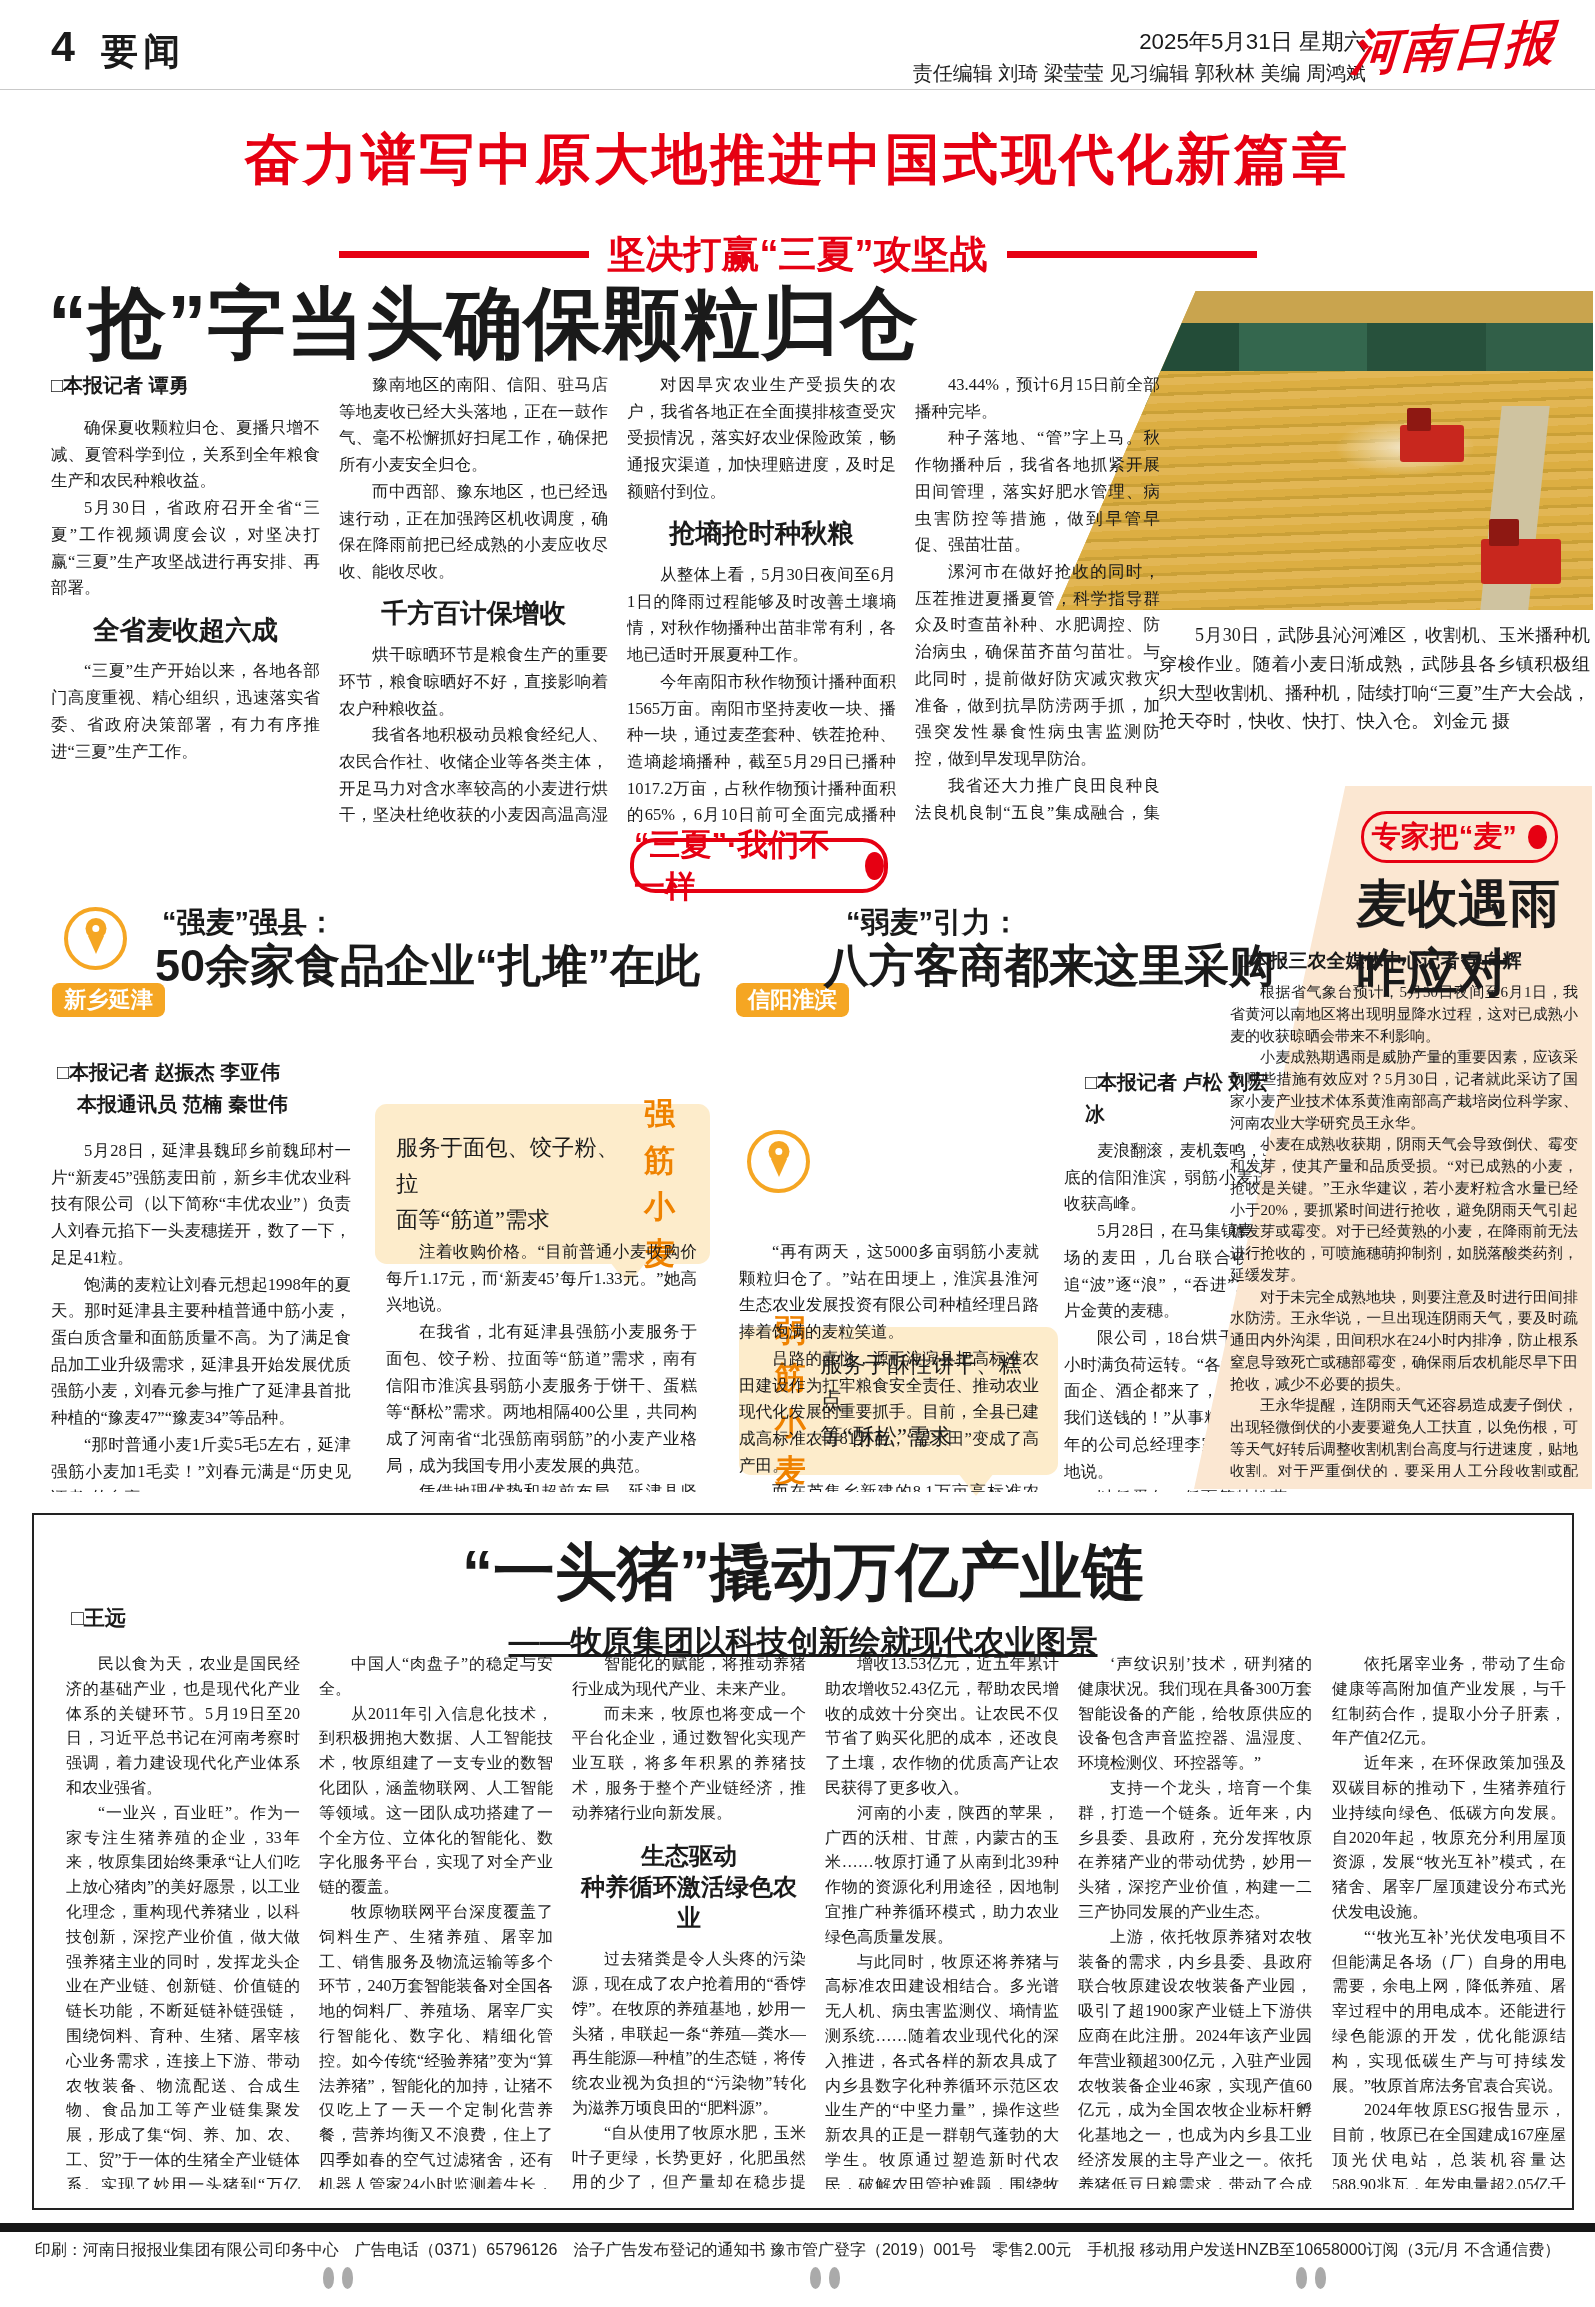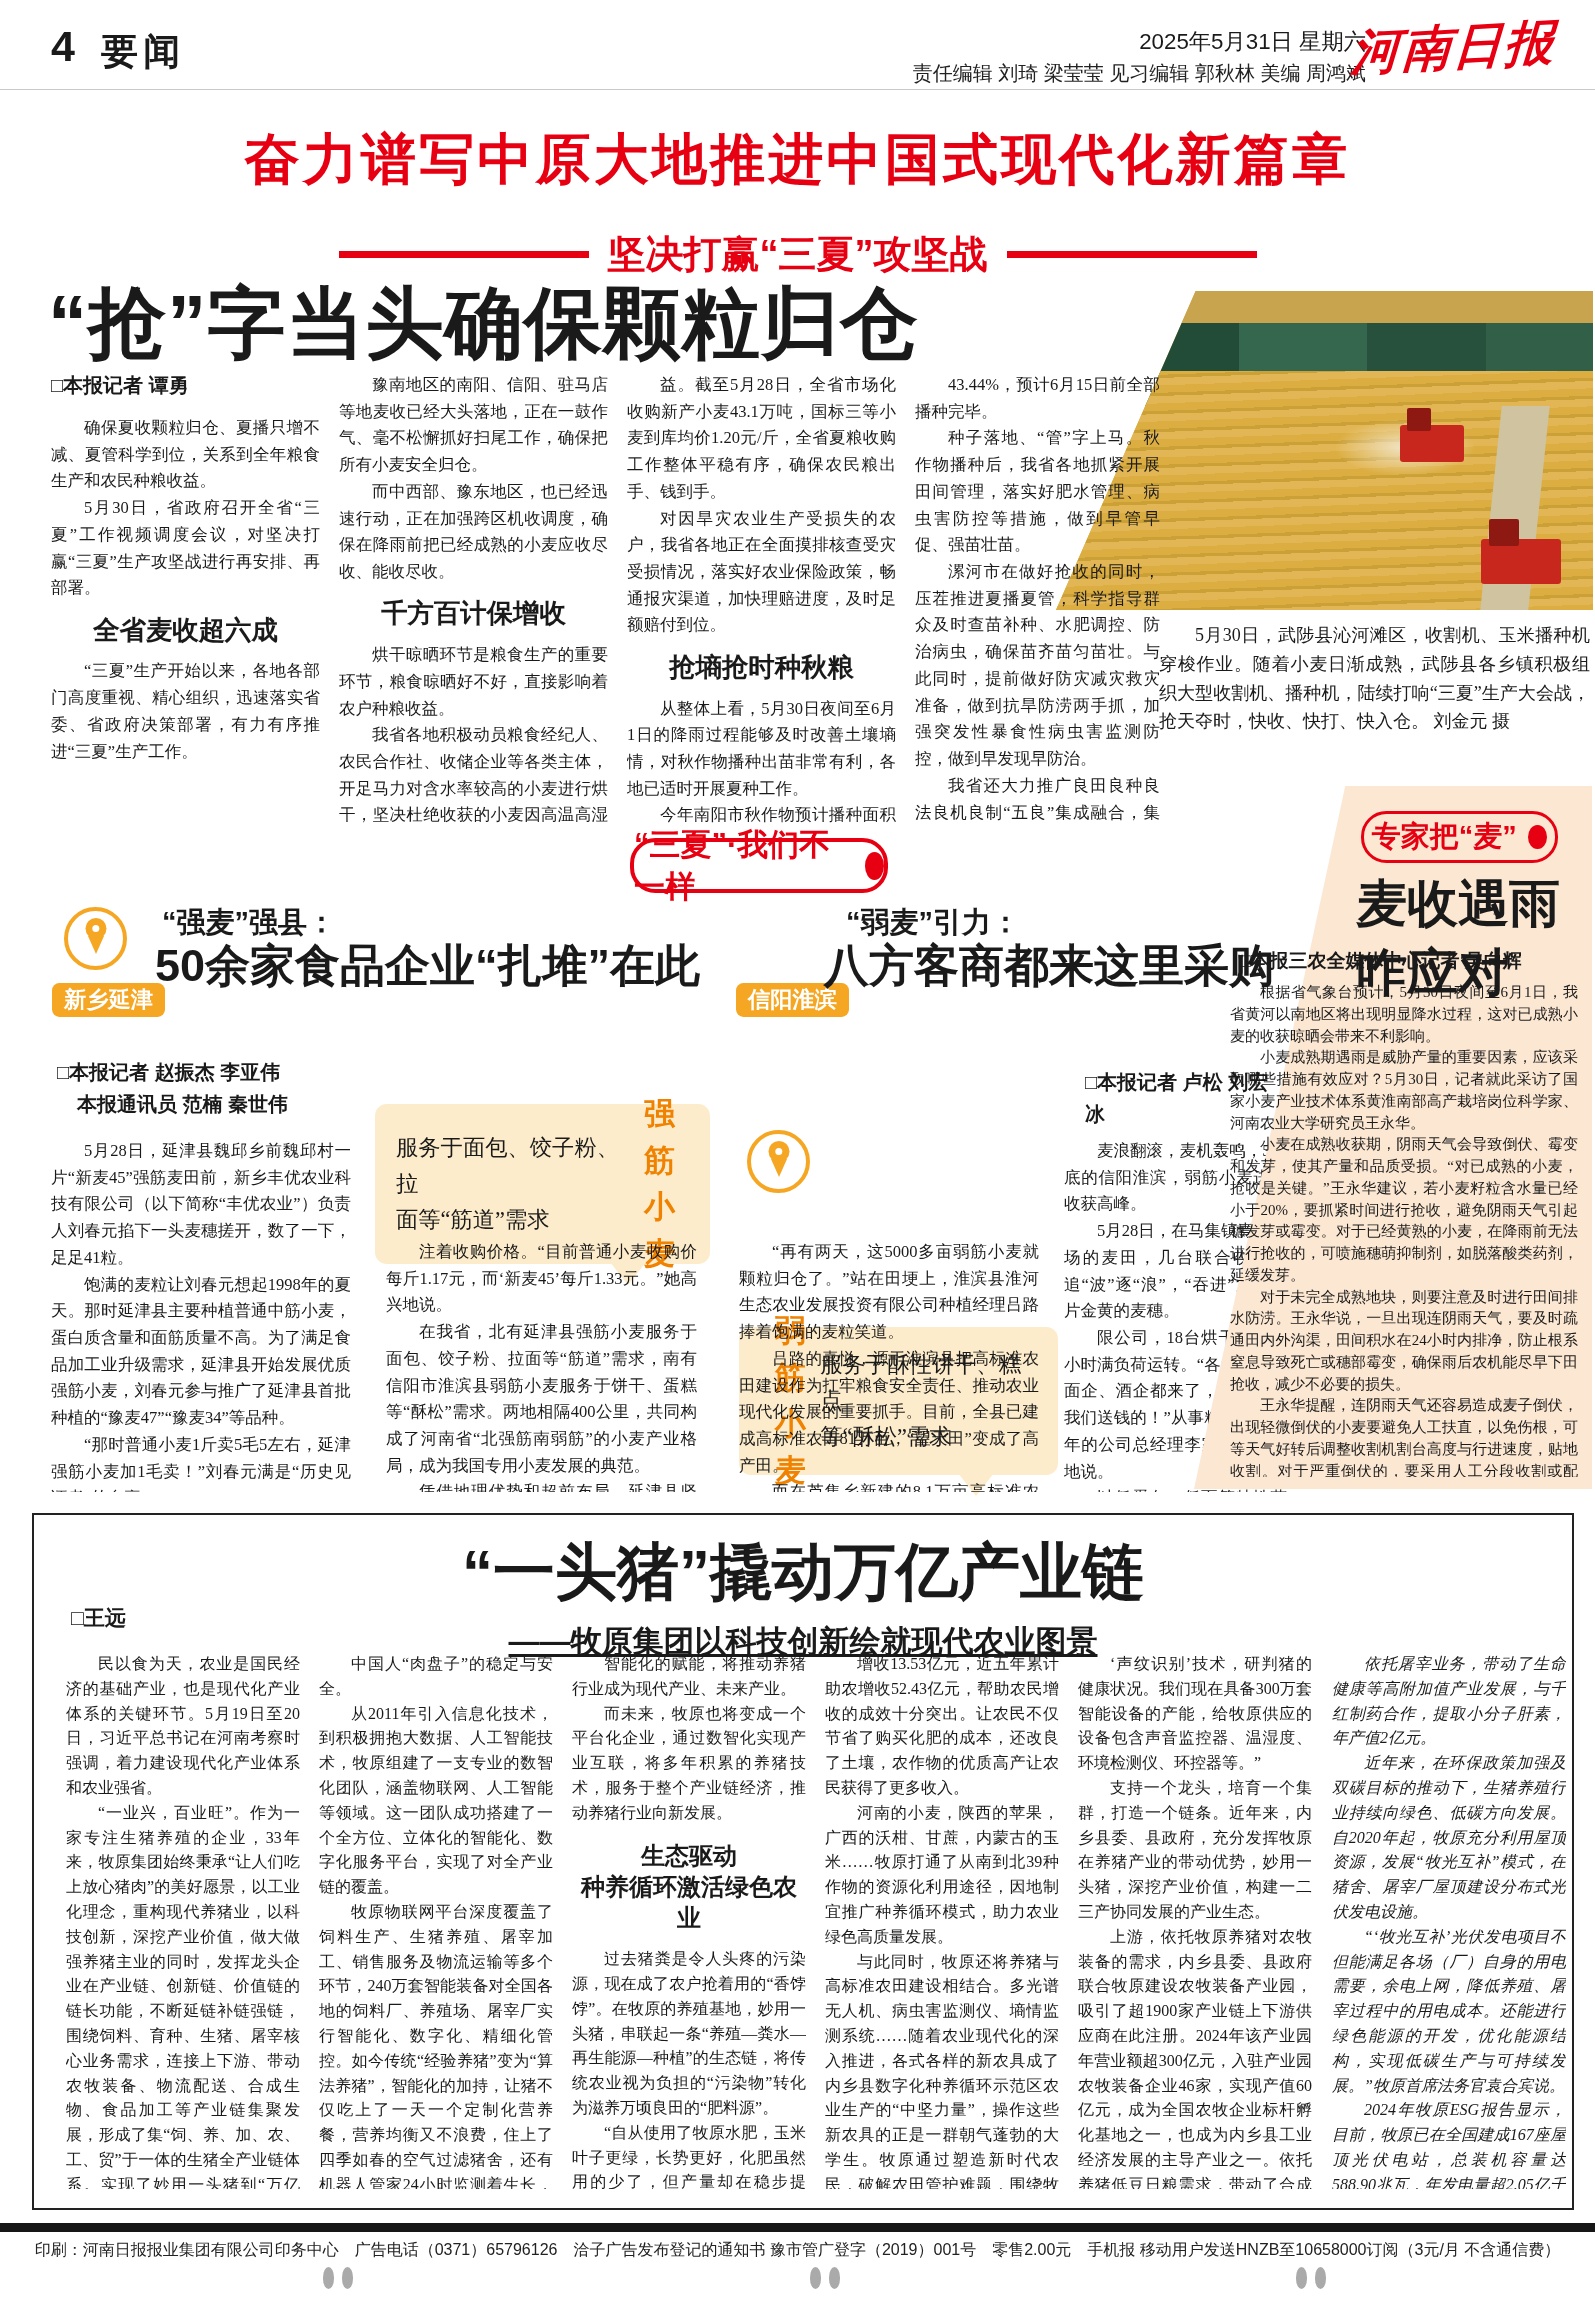--- a/index.html
+++ b/index.html
@@ -112,21 +112,20 @@
       <p>“三夏”生产开始以来，各地各部门高度重视、精心组织，迅速落实省委、省政府决策部署，有力有序推进“三夏”生产工作。</p>
     </div>
   <div class="abs col jc" style="left:339px;top:372px;width:269px;height:457px;">
       <p>豫南地区的南阳、信阳、驻马店等地麦收已经大头落地，正在一鼓作气、毫不松懈抓好扫尾工作，确保把所有小麦安全归仓。</p>
       <p>而中西部、豫东地区，也已经迅速行动，正在加强跨区机收调度，确保在降雨前把已经成熟的小麦应收尽收、能收尽收。</p>
       <div class="sub">千方百计保增收</div>
       <p>烘干晾晒环节是粮食生产的重要环节，粮食晾晒好不好，直接影响着农户种粮收益。</p>
       <p>我省各地积极动员粮食经纪人、农民合作社、收储企业等各类主体，开足马力对含水率较高的小麦进行烘干，坚决杜绝收获的小麦因高温高湿产生霉变。</p>
     </div>
   <div class="abs col jc" style="left:627px;top:372px;width:269px;height:457px;">
-      <p>益。截至5月28日，全省市场化收购新产小麦43.1万吨，国标三等小麦到库均价1.20元/斤，全省夏粮收购工作整体平稳有序，确保农民粮出手、钱到手。</p>
       <p>对因旱灾农业生产受损失的农户，我省各地正在全面摸排核查受灾受损情况，落实好农业保险政策，畅通报灾渠道，加快理赔进度，及时足额赔付到位。</p>
       <div class="sub">抢墒抢时种秋粮</div>
       <p>从整体上看，5月30日夜间至6月1日的降雨过程能够及时改善土壤墒情，对秋作物播种出苗非常有利，各地已适时开展夏种工作。</p>
       <p>今年南阳市秋作物预计播种面积1565万亩。南阳市坚持麦收一块、播种一块，通过麦垄套种、铁茬抢种、造墒趁墒播种，截至5月29日已播种1017.2万亩，占秋作物预计播种面积的65%，6月10日前可全面完成播种任务。</p>
     </div>
   <div class="abs col jc" style="left:915px;top:372px;width:245px;height:457px;">
       <p>43.44%，预计6月15日前全部播种完毕。</p>
       <p>种子落地、“管”字上马。秋作物播种后，我省各地抓紧开展田间管理，落实好肥水管理、病虫害防控等措施，做到早管早促、强苗壮苗。</p>
       <p>漯河市在做好抢收的同时，压茬推进夏播夏管，科学指导群众及时查苗补种、水肥调控、防治病虫，确保苗齐苗匀苗壮。与此同时，提前做好防灾减灾救灾准备，做到抗旱防涝两手抓，加强突发性暴食性病虫害监测防控，做到早发现早防治。</p>
       <p>我省还大力推广良田良种良法良机良制“五良”集成融合，集中打造2000万亩玉米、80万亩大豆高产示范区，促进大面积单产提升，为秋粮丰收打牢基础。</p>
@@ -228,21 +227,21 @@
     <div class="abs pigcol jc" style="left:791px;top:137px;width:234px;height:537px;">
         <p>增收13.53亿元，近五年累计助农增收52.43亿元，帮助农民增收的成效十分突出。让农民不仅节省了购买化肥的成本，还改良了土壤，农作物的优质高产让农民获得了更多收入。</p>
         <p>河南的小麦，陕西的苹果，广西的沃柑、甘蔗，内蒙古的玉米……牧原打通了从南到北39种作物的资源化利用途径，因地制宜推广种养循环模式，助力农业绿色高质量发展。</p>
         <p>与此同时，牧原还将养猪与高标准农田建设相结合。多光谱无人机、病虫害监测仪、墒情监测系统……随着农业现代化的深入推进，各式各样的新农具成了内乡县数字化种养循环示范区农业生产的“中坚力量”，操作这些新农具的正是一群朝气蓬勃的大学生。牧原通过塑造新时代农民，破解农田管护难题，围绕牧原养殖场，探索高标准农田建设新机制。目前，已托管运营7.4万亩。其中，在内乡县已建设2.4万亩，亩均产量由700斤增长到900斤，产量提升28%。</p>
       </div>
     <div class="abs pigcol jc" style="left:1044px;top:137px;width:234px;height:537px;">
         <p>‘声纹识别’技术，研判猪的健康状况。我们现在具备300万套智能设备的产能，给牧原供应的设备包含声音监控器、温湿度、环境检测仪、环控器等。”</p>
         <p>支持一个龙头，培育一个集群，打造一个链条。近年来，内乡县委、县政府，充分发挥牧原在养猪产业的带动优势，妙用一头猪，深挖产业价值，构建一二三产协同发展的产业生态。</p>
         <p>上游，依托牧原养猪对农牧装备的需求，内乡县委、县政府联合牧原建设农牧装备产业园，吸引了超1900家产业链上下游供应商在此注册。2024年该产业园年营业额超300亿元，入驻产业园农牧装备企业46家，实现产值60亿元，成为全国农牧企业标杆孵化基地之一，也成为内乡县工业经济发展的主导产业之一。依托养猪低豆日粮需求，带动了合成生物产业落地南阳。牧原联合西湖大学成立牧原实验室，利用合成生物技术生产的小品种氨基酸，替代豆粕，目前牧元安粮年产3万吨的合成氨基酸工厂已投产，行业推广能减少2000万吨大豆的进口，将为国家粮食安全提</p>
       </div>
-    <div class="abs pigcol jc" style="left:1298px;top:137px;width:234px;height:537px;font-style:italic;">
+    <div class="abs pigcol jc" style="left:1298px;top:137px;width:234px;height:537px;">
         <p>依托屠宰业务，带动了生命健康等高附加值产业发展，与千红制药合作，提取小分子肝素，年产值2亿元。</p>
         <p>近年来，在环保政策加强及双碳目标的推动下，生猪养殖行业持续向绿色、低碳方向发展。自2020年起，牧原充分利用屋顶资源，发展“牧光互补”模式，在猪舍、屠宰厂屋顶建设分布式光伏发电设施。</p>
         <p>“‘牧光互补’光伏发电项目不但能满足各场（厂）自身的用电需要，余电上网，降低养殖、屠宰过程中的用电成本。还能进行绿色能源的开发，优化能源结构，实现低碳生产与可持续发展。”牧原首席法务官袁合宾说。</p>
         <p>2024年牧原ESG报告显示，目前，牧原已在全国建成167座屋顶光伏电站，总装机容量达588.90兆瓦，年发电量超2.05亿千瓦时，可满足273万头生猪全年养殖用电需求。每年可减少煤炭消耗6.17万吨，减排二氧化碳10.84万吨。</p>
       </div>
   </div>
 
   <div id="footer-bar" class="abs" style="left:0;top:2223px;width:1595px;height:8.5px;"></div>
   <div class="abs sans" style="left:0;top:2240px;width:1595px;text-align:center;font-size:16px;color:#222;">印刷：河南日报报业集团有限公司印务中心　广告电话（0371）65796126　洽子广告发布登记的通知书 豫市管广登字（2019）001号　零售2.00元　手机报 移动用户发送HNZB至10658000订阅（3元/月 不含通信费）</div>
   <div class="abs dotpair" style="left:319px;top:2267px;"><span></span><span></span></div>

